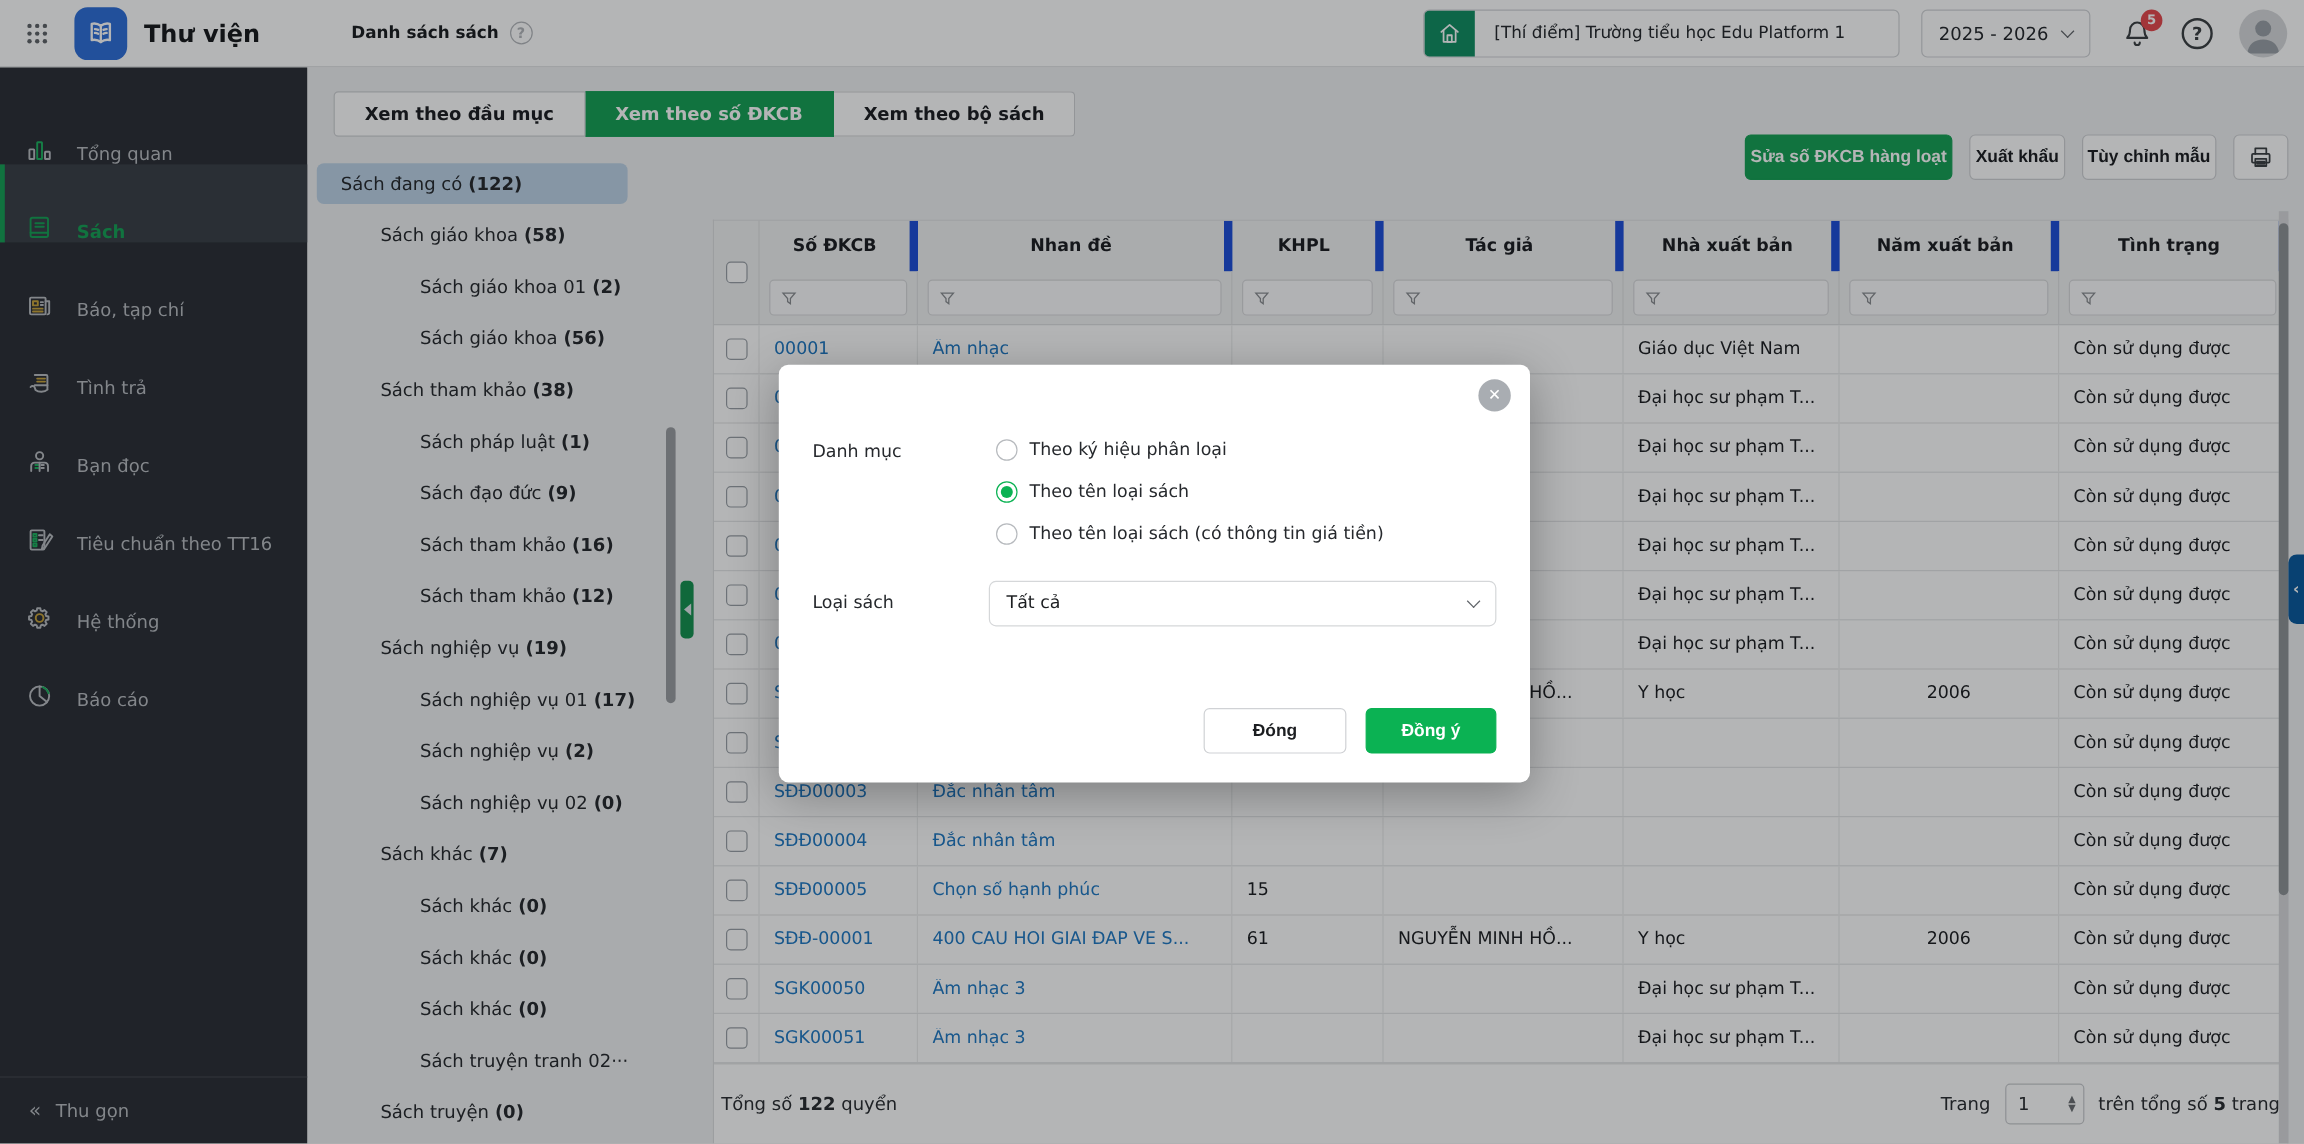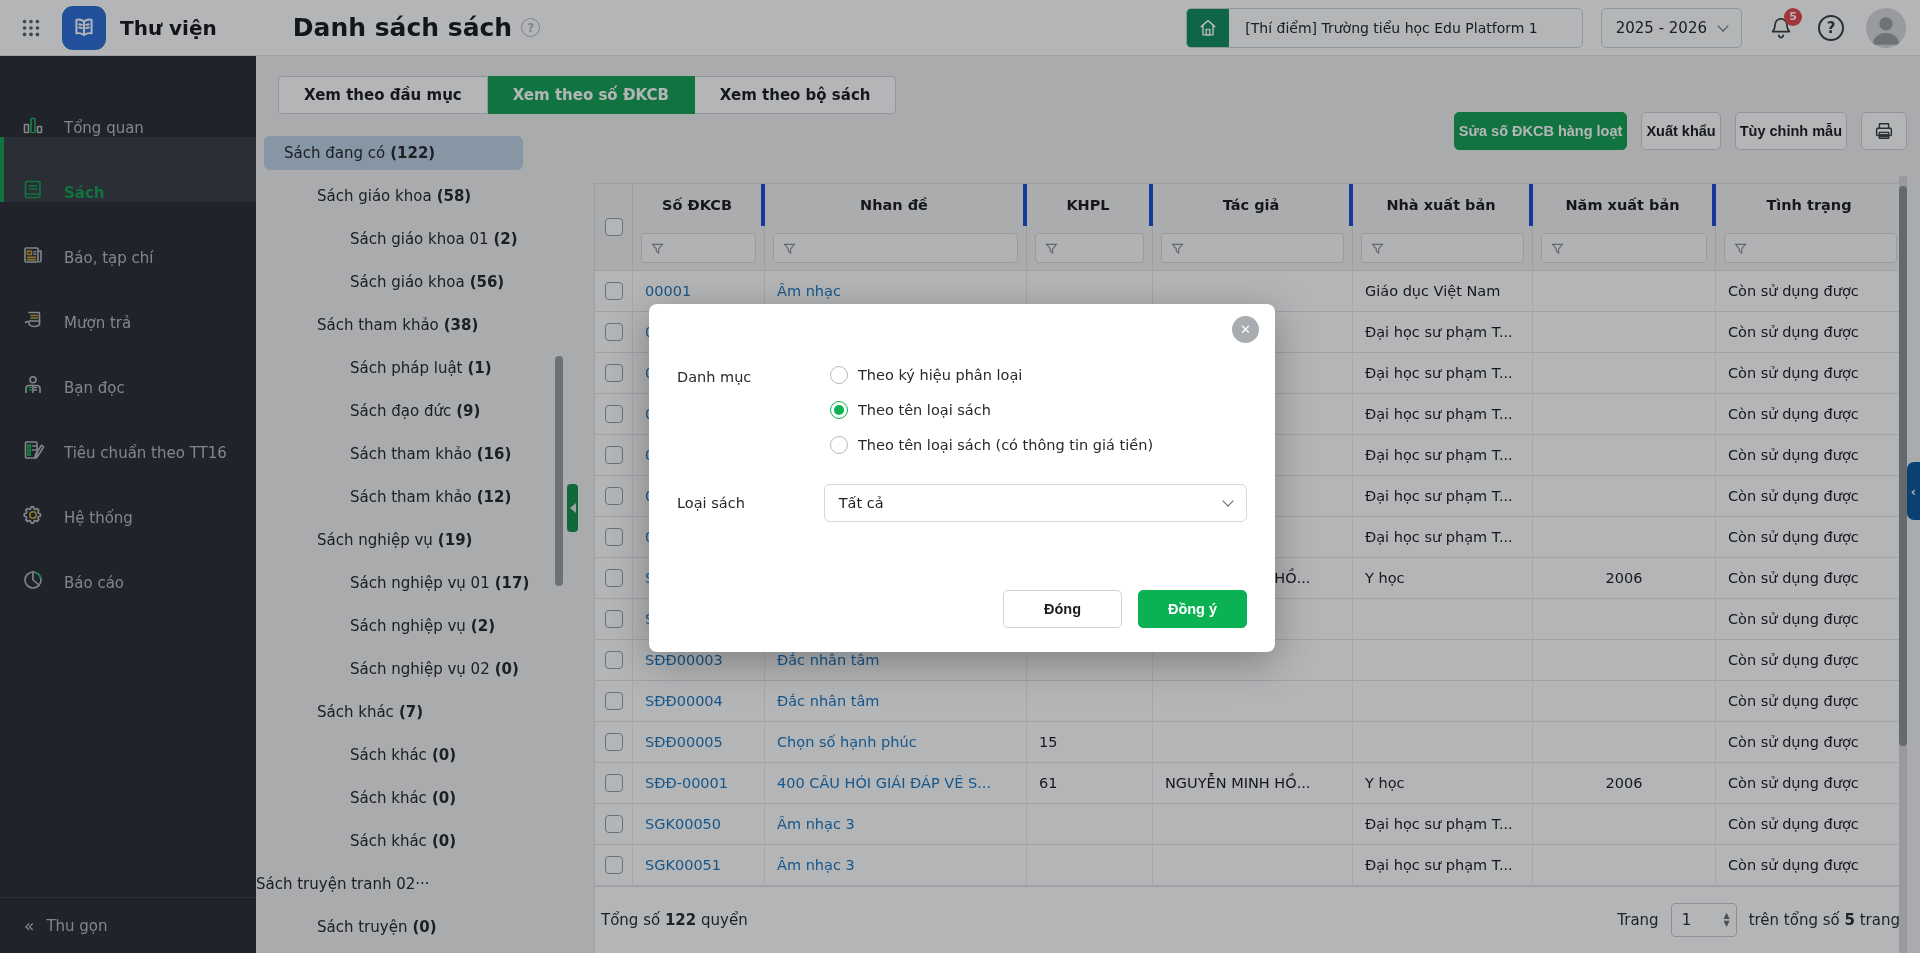--- a/index.html
+++ b/index.html
@@ -13,21 +13,21 @@
   .ic{stroke:currentColor;fill:none;stroke-width:1.6;stroke-linecap:round;stroke-linejoin:round;}
   .acc-g{stroke:#1db15f;}
   .acc-y{stroke:#c9a43c;}
 
   
   .topbar{position:absolute;left:0;top:0;width:1920px;height:56px;background:#fff;border-bottom:1px solid #e3e4e6;display:flex;align-items:center;z-index:10;}
   .grid-btn{width:34px;height:34px;margin-left:14px;display:flex;align-items:center;justify-content:center;cursor:pointer;}
   .logo{width:44px;height:44px;border-radius:11px;background:#2f6fd8;margin-left:14px;display:flex;align-items:center;justify-content:center;}
   .app-title{font-size:20px;font-weight:700;margin-left:14px;color:#17191c;}
   .page-title-wrap{display:flex;align-items:center;margin-left:76px;}
-  .page-title{font-size:25px;font-weight:700;color:#1b1d20;}
+  .page-title{font-size:14px;font-weight:700;color:#1b1d20;}
   .q-circle{width:19px;height:19px;border-radius:50%;border:1.6px solid #b4b7bb;color:#b4b7bb;font-size:12px;font-weight:700;display:flex;align-items:center;justify-content:center;margin-left:9px;}
   .topbar-right{margin-left:auto;display:flex;align-items:center;margin-right:14px;}
   .school-chip{display:flex;align-items:center;height:40px;border:1px solid #d2d4d7;border-radius:5px;background:#fff;overflow:hidden;cursor:pointer;}
   .school-chip .house{width:42px;height:40px;background:var(--chip-green);display:flex;align-items:center;justify-content:center;color:#fff;}
   .school-chip .school-name{padding:0 44px 0 16px;font-size:14px;color:#25282c;}
   .year-select{display:flex;align-items:center;height:40px;border:1px solid #d2d4d7;border-radius:5px;background:#fff;margin-left:18px;padding:0 14px;cursor:pointer;font-size:15px;color:#25282c;}
   .chev{width:8px;height:8px;border-right:1.8px solid #5f6368;border-bottom:1.8px solid #5f6368;transform:rotate(45deg);margin-left:12px;margin-top:-4px;}
   .bell-wrap{position:relative;margin-left:26px;cursor:pointer;color:#3c4043;}
   .badge{position:absolute;top:-7px;right:-8px;min-width:18px;height:18px;border-radius:9px;background:var(--badge-red);color:#fff;font-size:11px;font-weight:700;display:flex;align-items:center;justify-content:center;padding:0 4px;}
   .help-circle{width:26px;height:26px;border-radius:50%;border:2px solid #3c4043;color:#3c4043;font-size:15px;font-weight:700;display:flex;align-items:center;justify-content:center;margin-left:24px;cursor:pointer;}
@@ -64,21 +64,21 @@
   
   .table-area{position:absolute;left:338px;right:13px;top:56px;bottom:0;display:flex;flex-direction:column;}
   .toolbar{display:flex;justify-content:flex-end;align-items:center;gap:14px;height:38px;}
   .btn{height:38px;display:flex;align-items:center;justify-content:center;padding:0 4px;border-radius:5px;font-size:14.5px;font-weight:700;cursor:pointer;border:1px solid #d0d2d5;background:#fff;color:#1c1e21;white-space:nowrap;}
   .btn.primary{background:var(--brand-green);border-color:var(--brand-green);color:#fff;}
   .btn.icon-btn{width:46px;padding:0;color:#3c4043;}
 
   .grid-row{display:grid;grid-template-columns:38px 132px 262px 126px 200px 180px 183px minmax(0,1fr);}
   .table-wrap{margin-top:33px;background:#fff;border:1px solid #dddee0;border-bottom:none;flex:1;overflow:hidden;display:flex;flex-direction:column;}
   .thead{background:#f1f2f3;border-bottom:1px solid #dddee0;display:grid;grid-template-columns:38px 132px 262px 126px 200px 180px 183px minmax(0,1fr);grid-template-rows:42px 44px;}
-  .th{display:flex;align-items:center;justify-content:center;font-weight:700;font-size:14.5px;border-right:4px solid #1d4ed8;grid-row:1;overflow:hidden;white-space:nowrap;}
+  .th{display:flex;align-items:center;justify-content:center;font-weight:700;font-size:14.5px;border-right:7px solid #1d4ed8;grid-row:1;overflow:hidden;white-space:nowrap;}
   .th-check{grid-row:1/3;grid-column:1;display:flex;align-items:center;justify-content:center;border-right:1px solid #e0e1e3;}
   .tf{grid-row:2;display:flex;align-items:center;border-right:1px solid #e0e1e3;padding:0 8px;}
   .filter-box{flex:1;height:30px;background:#fbfbfc;border:1px solid #d9dadc;border-radius:4px;display:flex;align-items:center;padding-left:8px;cursor:text;}
   .checkbox{width:18px;height:18px;border:1.6px solid #9aa0a6;border-radius:4px;background:#fff;cursor:pointer;}
   .trow{height:41px;border-bottom:1px solid #e4e5e7;align-items:center;}
   .td{padding:0 12px;overflow:hidden;white-space:nowrap;height:100%;display:flex;align-items:center;border-right:1px solid #eceded;}
   .td.center{justify-content:center;}
   .td.chk{justify-content:center;padding:0;}
   .td a{color:var(--link-blue);text-decoration:none;cursor:pointer;overflow:hidden;white-space:nowrap;}
   .tfooter{height:68px;border-top:1px solid #dfe0e2;display:flex;align-items:center;justify-content:space-between;padding:0 6px;font-size:15px;color:#2a2d31;}
@@ -212,21 +212,21 @@
       </div>
       <div class="side-item">
         <span>
           <svg width="24" height="24" viewBox="0 0 24 24" class="ic">
             <path d="M8 4.5h9.5a1 1 0 0 1 1 1v10.5"></path>
             <path class="acc-y" d="M10 7.5h6.5M10 10h6.5"></path>
             <path d="M8 13h10.5"></path>
             <path d="M4.5 14.5c1.2-1.4 3-1 3.5.6l.6 1.9c2.5 2 7.5 2 10-.3"></path>
           </svg>
         </span>
-        <span class="lbl">Mượn trả</span>
+        <span class="lbl">Tình trả</span>
       </div>
       <div class="side-item">
         <span>
           <svg width="24" height="24" viewBox="0 0 24 24" class="ic">
             <circle cx="12" cy="6.8" r="3"></circle>
             <path d="M5 19.5v-4c0-1.8 1.2-3 3-3h8c1.8 0 3 1.2 3 3v4"></path>
             <path class="acc-g" d="M8.5 14.5h2.5M8.5 17h2.5"></path>
             <path d="M13.5 14.5h2M13.5 17h2"></path>
             <path d="M12 12.5v7"></path>
           </svg>
@@ -341,21 +341,21 @@
         <span class="cnt">(0)</span>
       </div>
       <div class="tree-item" style="padding-left: 94px;">
         <span>Sách khác</span>
         <span class="cnt">(0)</span>
       </div>
       <div class="tree-item" style="padding-left: 94px;">
         <span>Sách khác</span>
         <span class="cnt">(0)</span>
       </div>
-      <div class="tree-item" style="">
+      <div class="tree-item" style="padding-left: 94px;">
         <span>Sách truyện tranh 02···</span>
       </div>
       <div class="tree-item" style="padding-left: 61px;">
         <span>Sách truyện</span>
         <span class="cnt">(0)</span>
       </div>
     </div>
   <div class="tree-scroll-thumb"></div>
   <div class="tree-handle">
       <span class="tri"></span>

